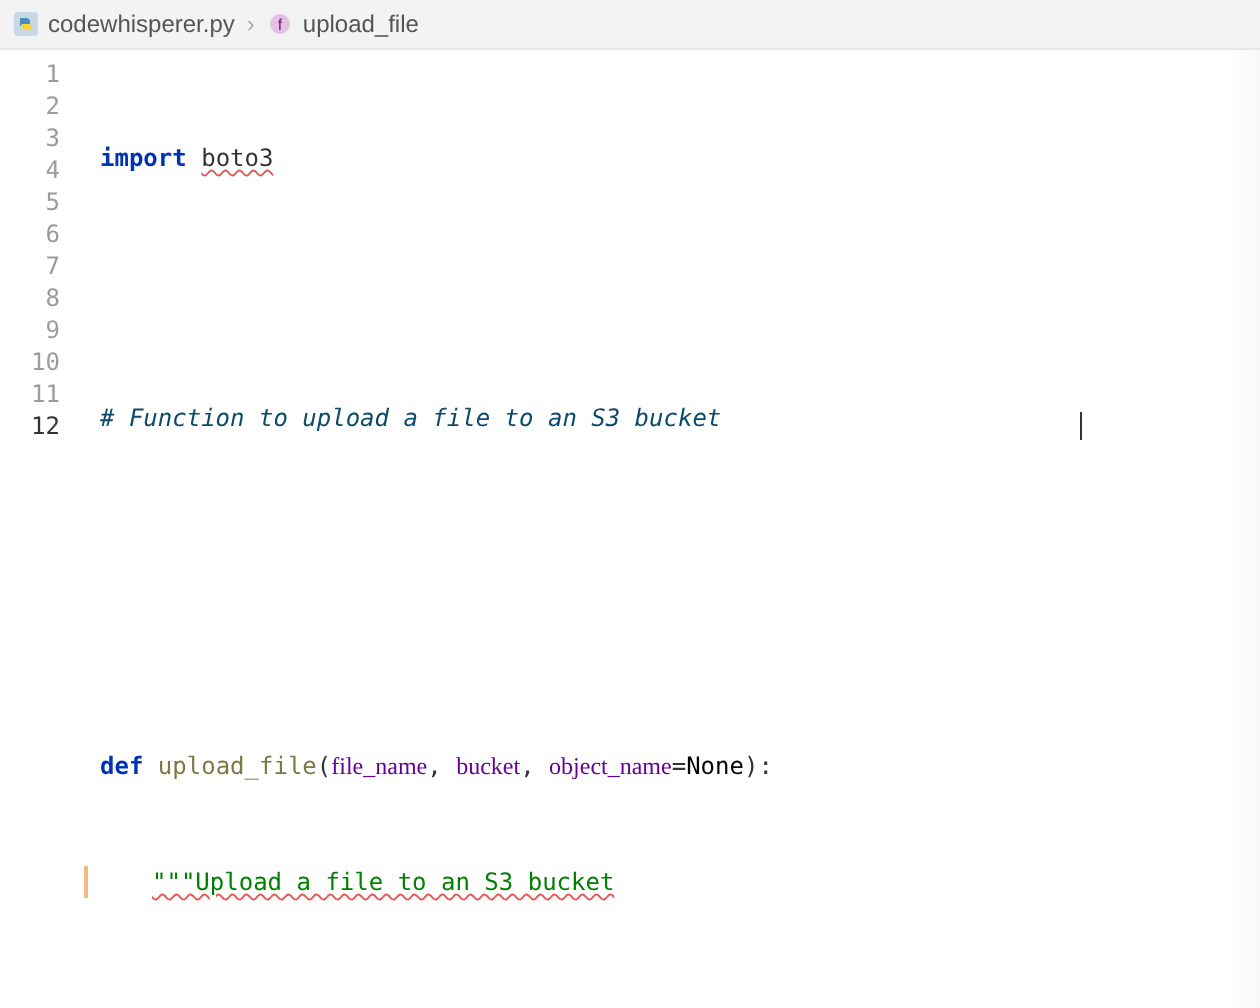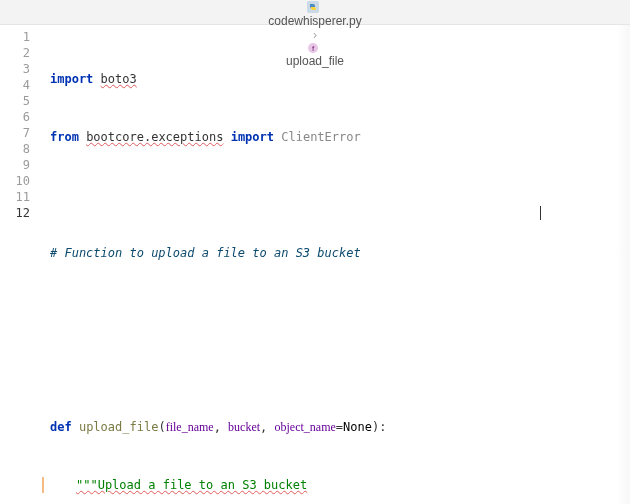--- a/index.html
+++ b/index.html
@@ -16,21 +16,20 @@
   .breadcrumb-bar {
     height: 24px;
     background: #f3f3f3;
     border-bottom: 1px solid #e5e5e5;
     display: flex;
     align-items: center;
     padding: 0 6px;
     font-family: -apple-system, BlinkMacSystemFont, "Segoe UI", sans-serif;
     font-size: 12px;
     color: #555;
-    flex-direction: column;
   }
   .bc-icon {
     width: 14px;
     height: 14px;
     display: inline-flex;
     align-items: center;
     justify-content: center;
     margin-right: 4px;
   }
   .bc-sep {
@@ -144,21 +143,20 @@
     <div>10</div>
     <div>11</div>
     <div class="cur">12</div>
   </div>
 
   <div class="code-wrap">
     <div class="code">
       
       <div class="line"><span class="kw">import</span> <span class="err-underline">boto3</span></div>
       
-      <div class="line"><span class="kw">from</span> <span class="err-underline">bootcore.exceptions</span> <span class="kw">import</span> <span style="color:#888">ClientError</span></div>
       
       <div class="line"></div>
       
       <div class="line"><span class="comment"># Function to upload a file to an S3 bucket</span></div>
       
       <div class="line"></div>
       
       <div class="line"></div>
       
       <div class="line"><span class="kw">def</span> <span class="fn">upload_file</span>(<span class="param">file_name</span>, <span class="param">bucket</span>, <span class="param">object_name</span>=<span class="builtin">None</span>):</div>

